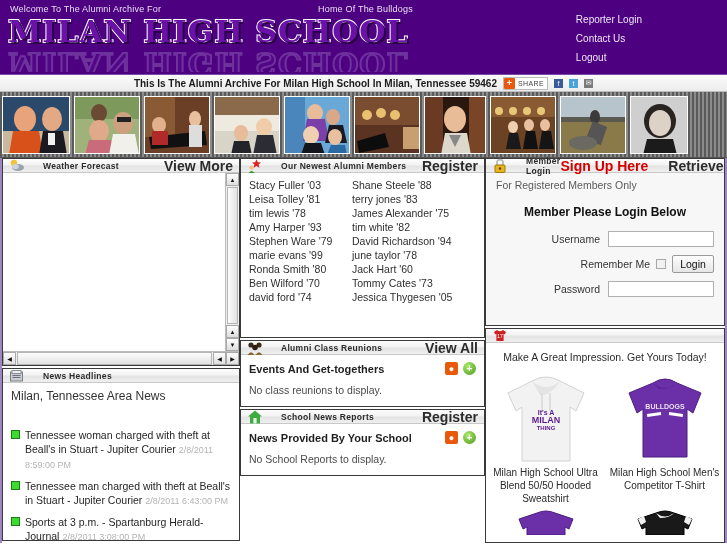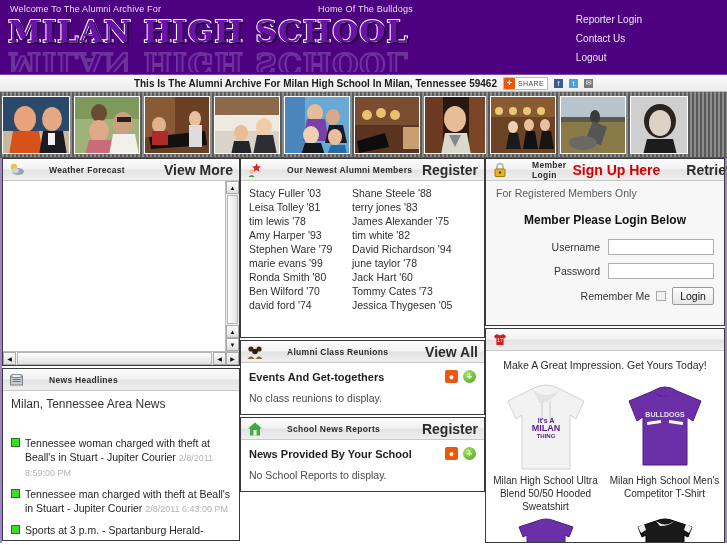--- a/index.html
+++ b/index.html
@@ -117,25 +117,25 @@
     display: flex;
     width: 727px; height: 385px;
     background: #fff;
   }
   #col-left { width: 240px; border-left: 2px solid #9e86c4; }
   #col-mid  { width: 245px; }
   #col-right{ width: 242px; border-right: 2px solid #9e86c4; }
 
   .panel { border: 1px solid #3a3a3a; background:#fff; margin-bottom:2px; }
   .panel-head {
-    height: 22px;
+    height: 14px;
     background: linear-gradient(#fdfdfd 0%, #f2f2f2 48%, #e3e3e3 52%, #efefef 100%);
     border-bottom: 1px solid #c8c8c8;
     display: flex; align-items: center;
-    padding: 0 6px; gap: 6px;
+    padding: 0 6px; 
   }
   .panel-title {
     font-size: 8.5px; font-weight: bold; color: #2c2c2c;
     letter-spacing: .3px; flex: 1; text-align: left; padding-left: 18px;
   }
   .panel-link {
     font-size: 14px; font-weight: bold; color: #2c2c2c;
     text-decoration: none; white-space: nowrap;
   }
   .panel-link.red { color: #d40000; }
@@ -576,28 +576,28 @@
         <a href="#" class="panel-link red" style="margin-right:20px">Sign Up Here</a>
         <a href="#" class="panel-link">Retrieve Steele</a>
       </div>
       <div id="login-body">
         <div class="reg-only">For Registered Members Only</div>
         <div class="login-below">Member Please Login Below</div>
         <div class="frow">
           <span class="flabel">Username</span>
           <input class="finput" type="text" value="" style="">
         </div>
-        <div class="frow">
-          <span class="flabel">Password</span>
-          <input class="finput" type="password" value="" style="">
-        </div>
         <div class="frow last">
           <span class="flabel">Remember Me</span>
           <span class="cbox"></span>
           <span class="login-btn">Login</span>
+        </div>
+        <div class="frow">
+          <span class="flabel">Password</span>
+          <input class="finput" type="password" value="" style="">
         </div>
       </div>
     </div>
 
     <div class="panel" id="apparel-panel">
       <div class="panel-head">
         <span class="hicon">
           <svg width="16" height="16" viewBox="0 0 16 16">
               <path d="M5 2 L2 4 L3.2 6.4 L4.4 5.8 L4.4 13 L11.6 13 L11.6 5.8 L12.8 6.4 L14 4 L11 2 Q8 4.4 5 2 Z" fill="#cc2020"></path>
               <text x="8" y="10.4" font-size="5" fill="#fff" text-anchor="middle" font-family="sans-serif">17</text>

